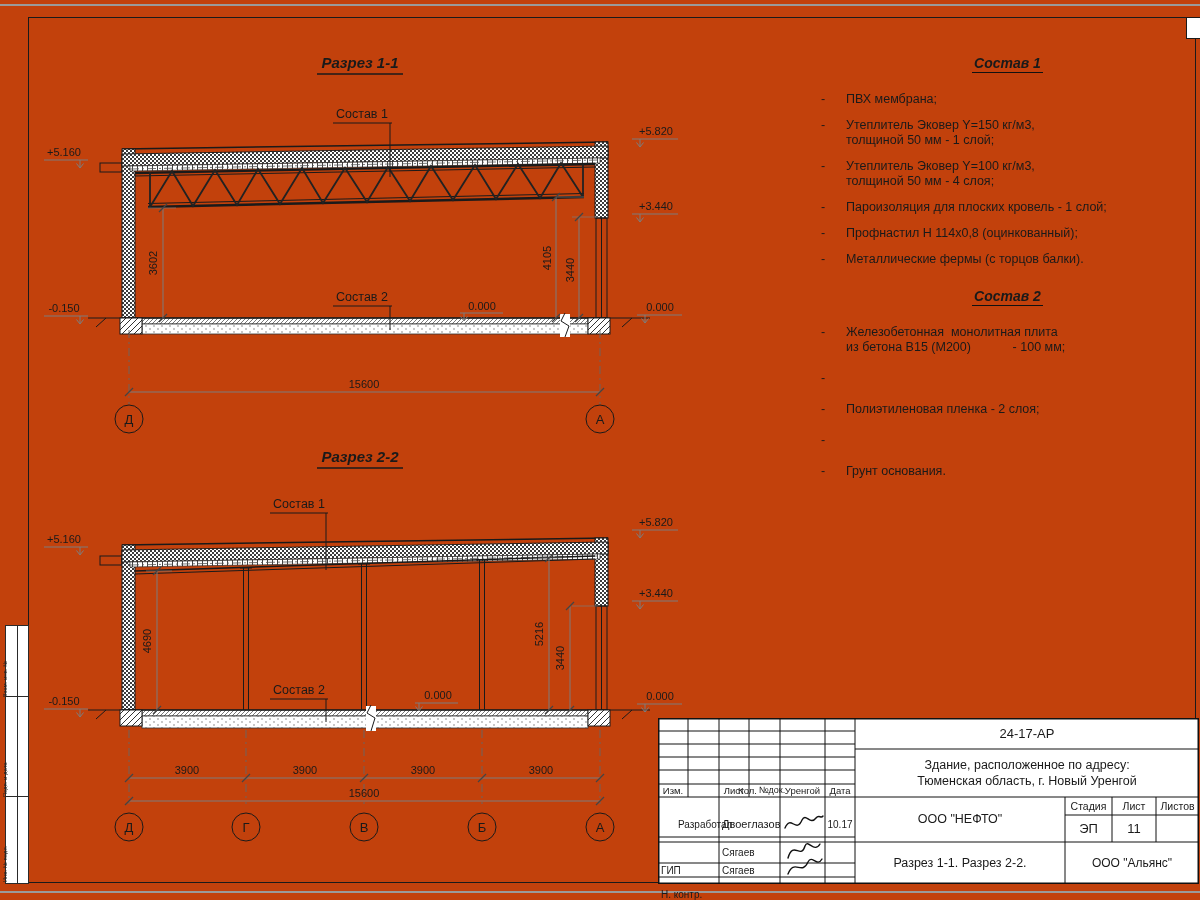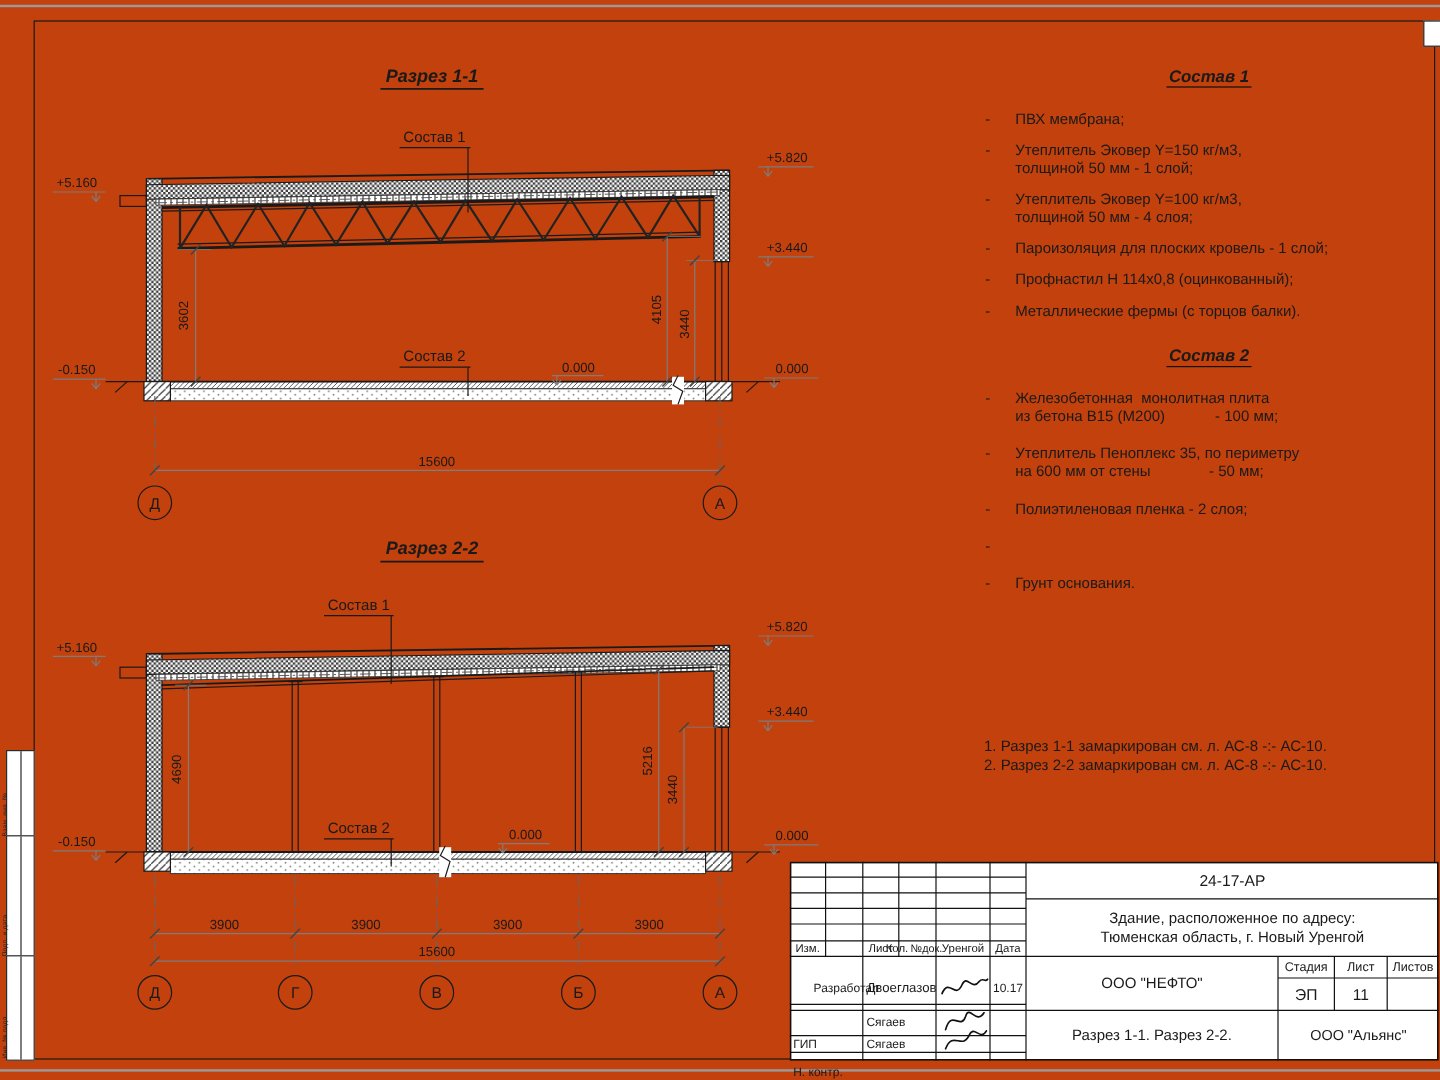--- a/index.html
+++ b/index.html
@@ -356,41 +356,35 @@
   <div class="listblock" style="left:815px;top:288px;">
     <div class="listhead"><span>Состав 2</span></div>
     <div class="list gap16">
       <div class="item">
           <span class="dash">-</span>
           <span class="txt">Железобетонная  монолитная плита
 из бетона В15 (М200)            - 100 мм;</span>
         </div>
       <div class="item">
           <span class="dash">-</span>
-          <span class="txt">Утеплитель Пеноплекс 35, по периметру
-на 600 мм от стены              - 50 мм;</span>
         </div>
       <div class="item">
           <span class="dash">-</span>
           <span class="txt">Полиэтиленовая пленка - 2 слоя;</span>
         </div>
       <div class="item">
           <span class="dash">-</span>
         </div>
       <div class="item">
           <span class="dash">-</span>
           <span class="txt">Грунт основания.</span>
         </div>
     </div>
   </div>
 
-  <div class="notes" style="left:820px;top:614px;">
-    <div>1. Разрез 1-1 замаркирован см. л. АС-8 -:- АС-10.</div>
-    <div>2. Разрез 2-2 замаркирован см. л. АС-8 -:- АС-10.</div>
-  </div>
 
   <div class="tblock">
     <svg width="541" height="166" viewBox="0 0 541 166" style="position:absolute;left:0;top:0;">
       <rect x="0.75" y="0.75" width="539.5" height="164.5" fill="#fff" stroke="#111" stroke-width="1.5"></rect>
       <g stroke="#111" stroke-width="1">
         <line x1="30" y1="0" x2="30" y2="79"></line>
         <line x1="61" y1="0" x2="61" y2="166"></line>
         <line x1="91" y1="0" x2="91" y2="79"></line>
         <line x1="122" y1="0" x2="122" y2="166"></line>
         <line x1="167" y1="0" x2="167" y2="166"></line>

